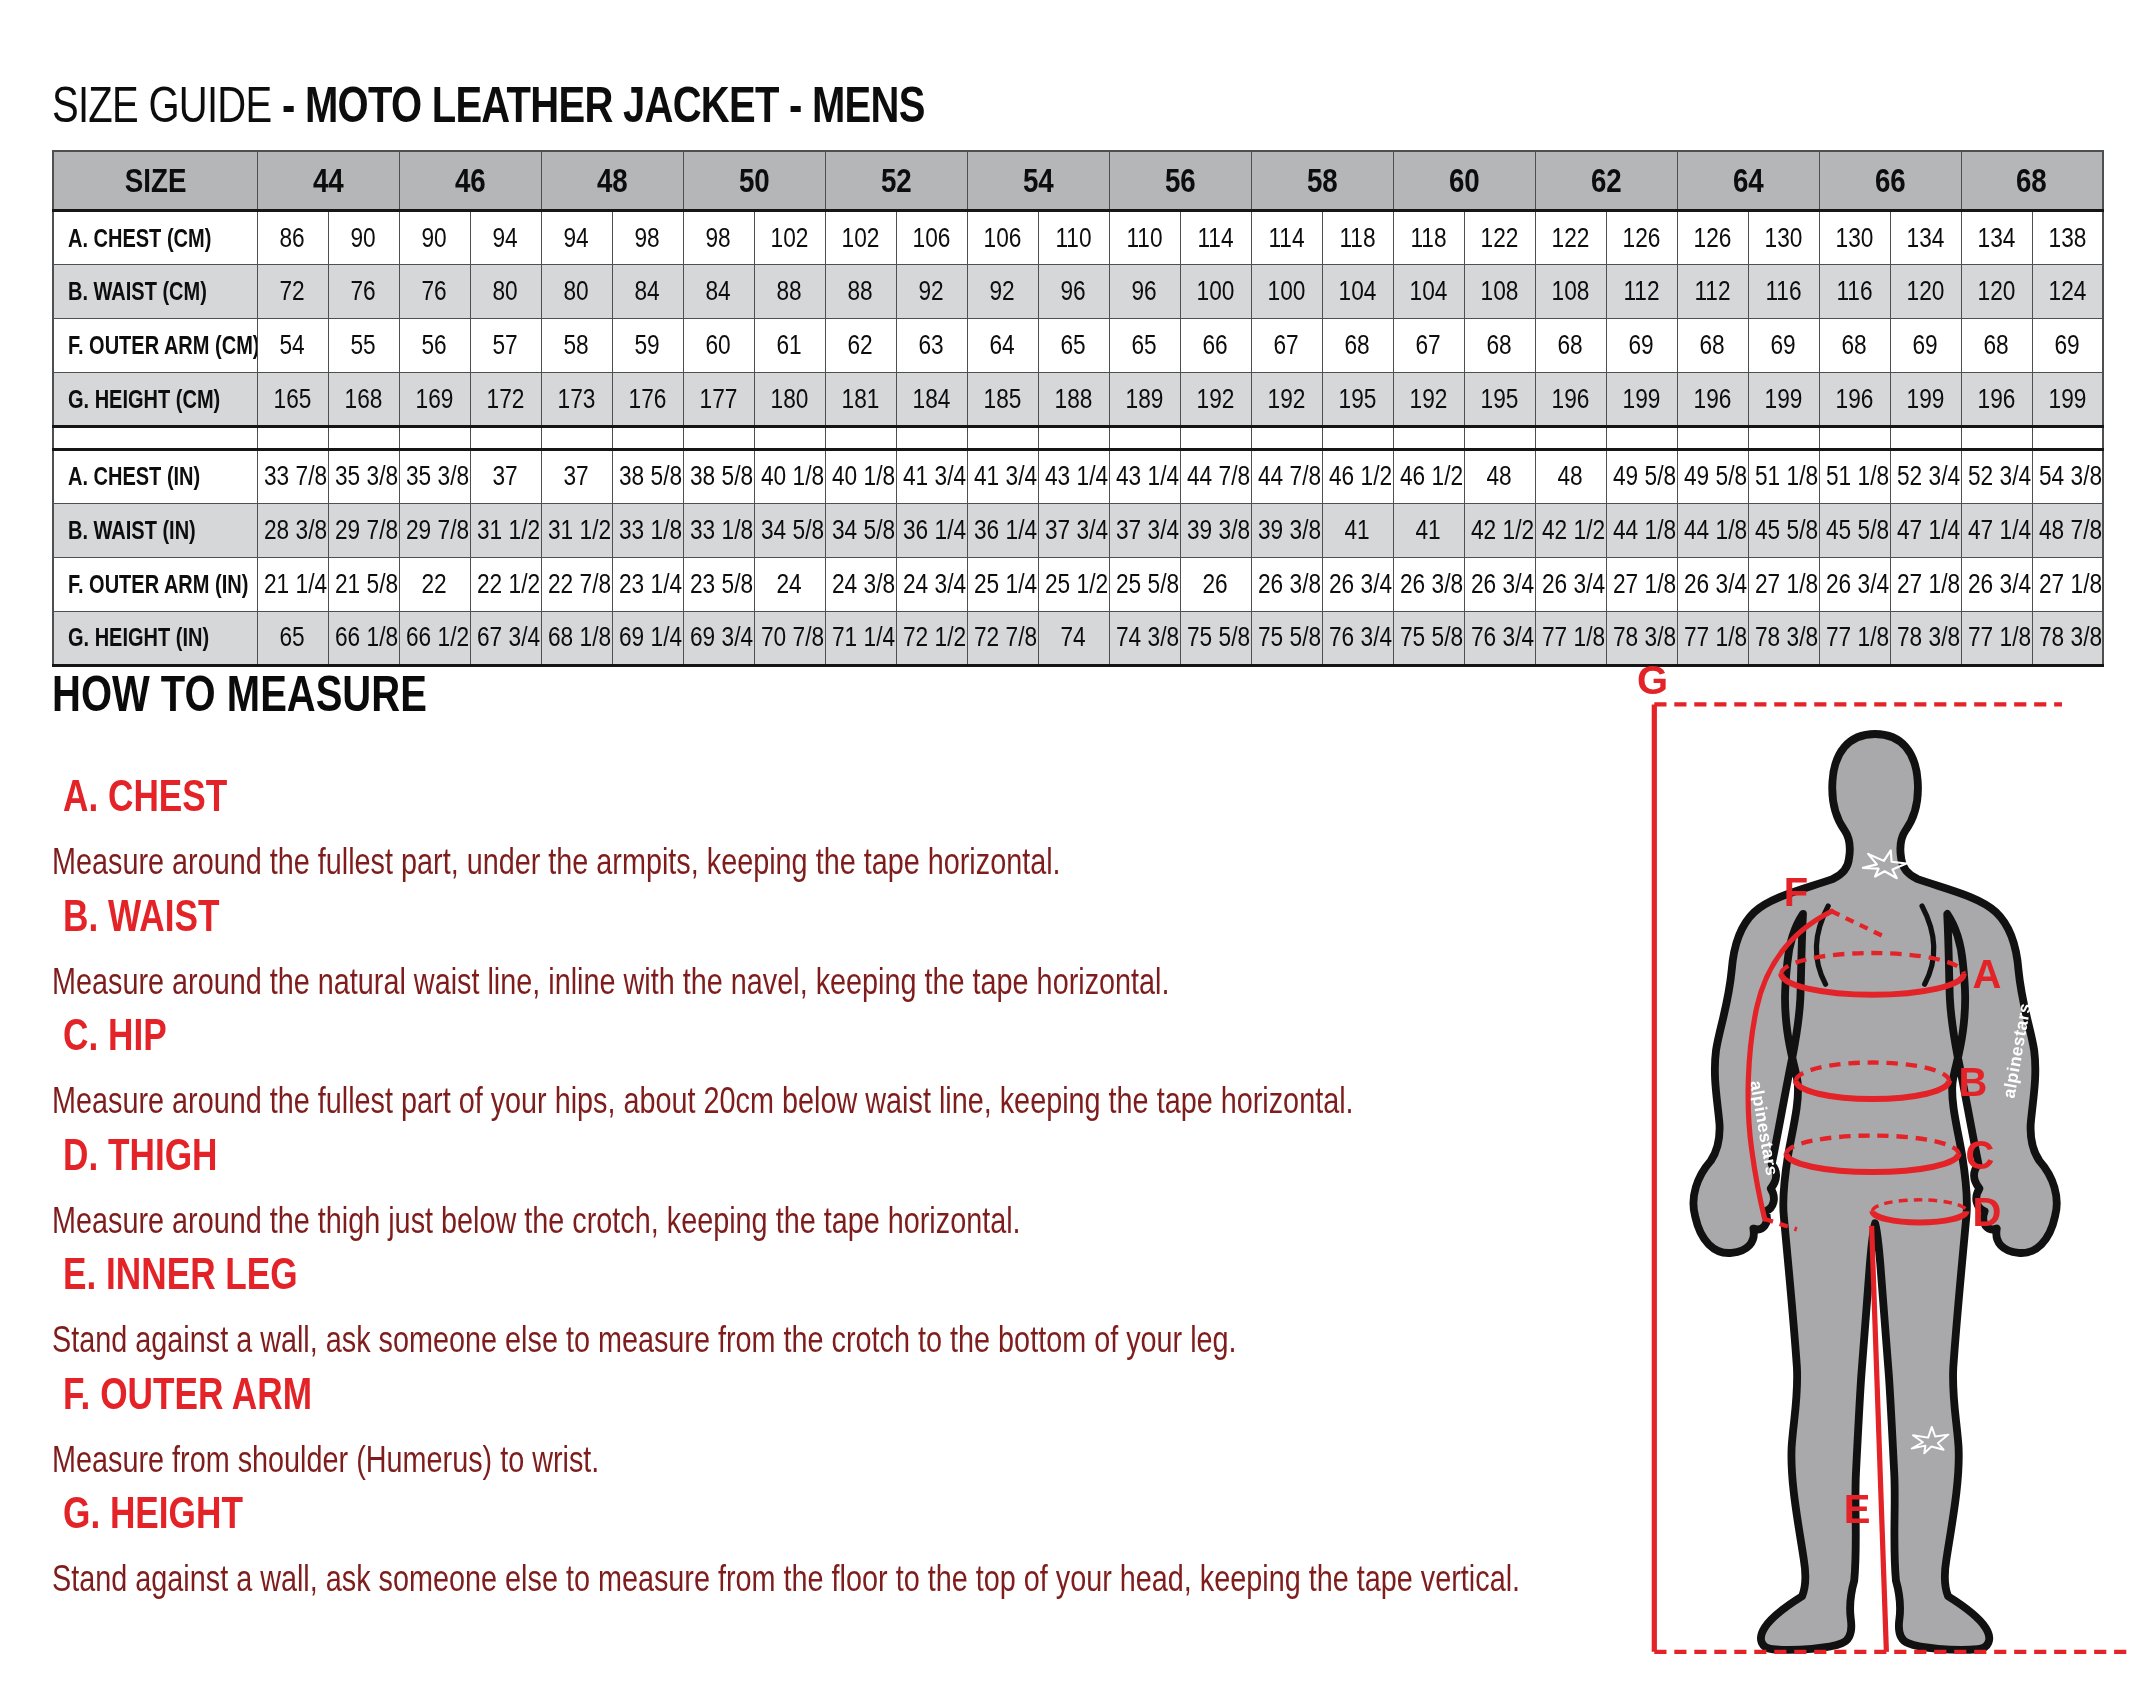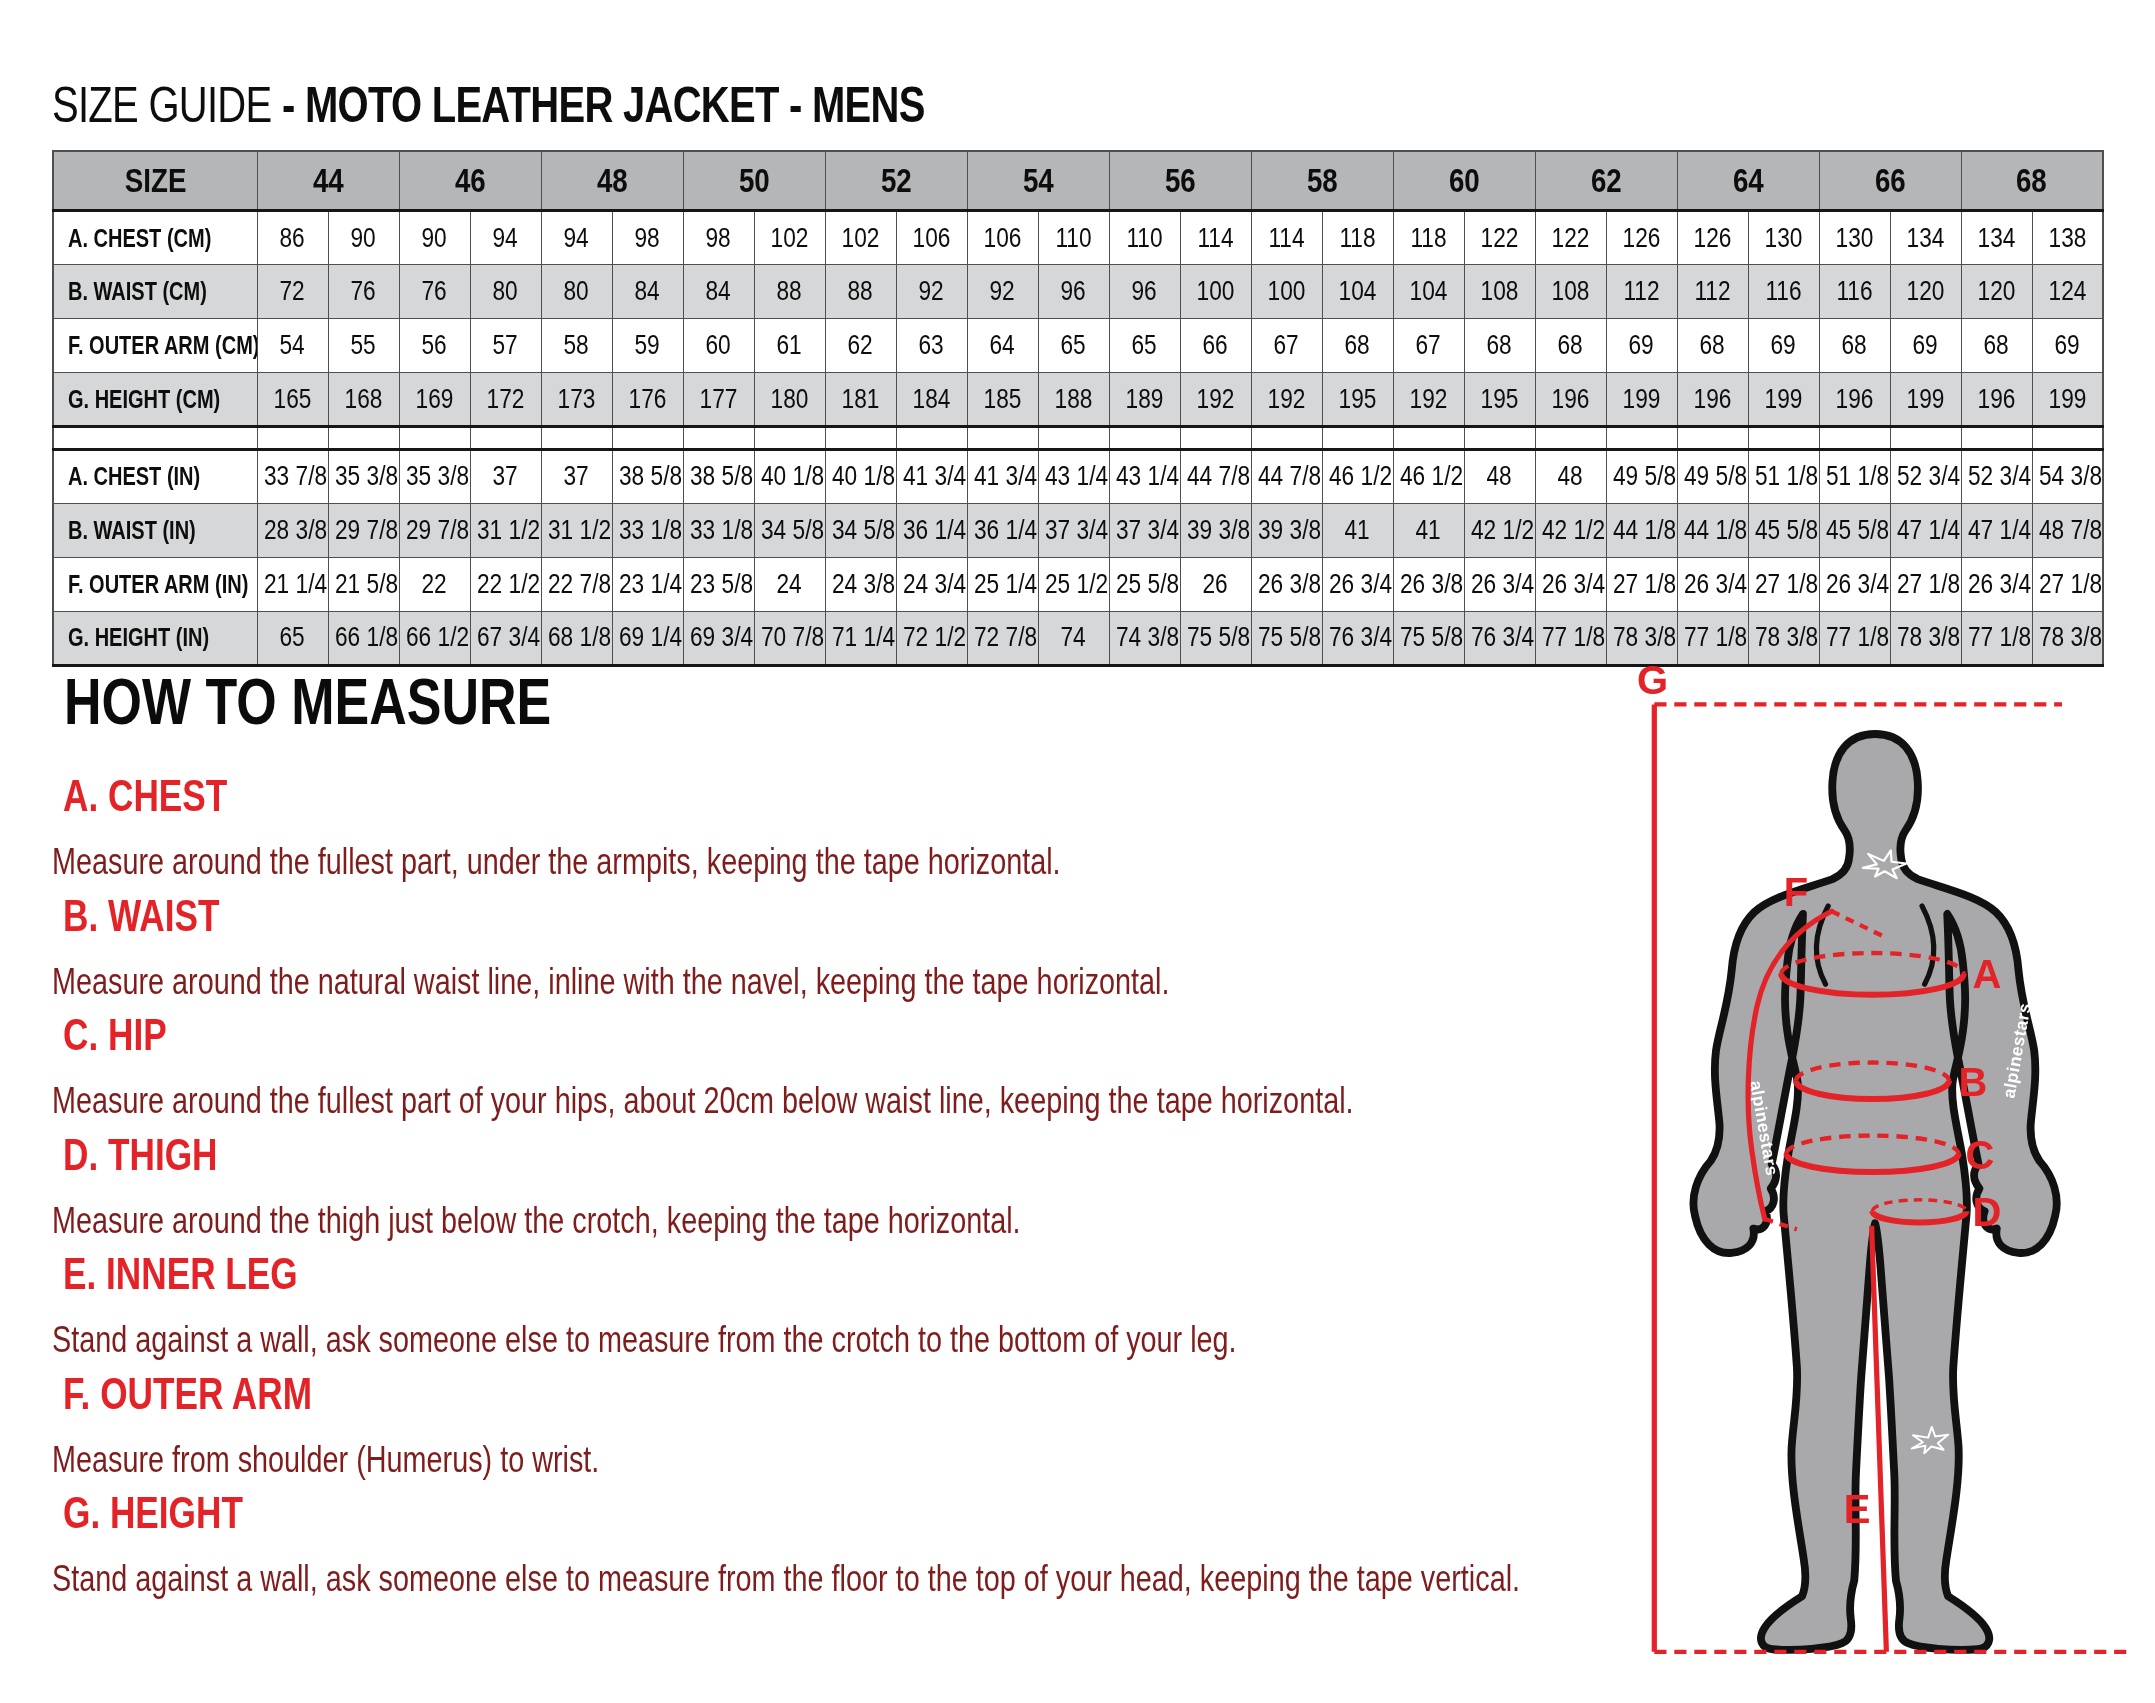--- a/index.html
+++ b/index.html
@@ -28,21 +28,21 @@
   table.size-table tbody tr{height:54px;background:#ffffff;}
   table.size-table tbody tr.shade{background:#d6d7d8;}
   table.size-table tbody tr.spacer{height:22.6px;background:#ffffff;}
   table.size-table tbody tr.spacer td{border-top:3.5px solid #161616;border-bottom:3.5px solid #161616;}
   table.size-table tbody tr:last-child td{border-bottom:3.5px solid #161616;margin-top:24px;}
   table.size-table td{font-size:27px;font-weight:400;}
   table.size-table td.row-label{text-align:left;padding-left:14px;font-size:25px;font-weight:700;}
 
   
   .htm{position:absolute;left:52px;top:669px;width:1547px;height:1008px;}
-  .htm-title{position:absolute;left:12px;top:0;font-size:65px;font-weight:700;line-height:1;color:#0b0b0b;}
+  .htm-title{position:absolute;left:0;top:0;font-size:50px;font-weight:700;line-height:1;color:#0b0b0b;}
   .htm-section{position:absolute;left:0;width:1547px;}
   .htm-section h3{margin:11px;font-size:44px;font-weight:700;line-height:1;color:#e32327;}
   .htm-section p{margin:23px 0 0 0;font-size:36px;font-weight:400;line-height:1.15;color:#7f1d1d;}
   .s0{top:94px}.s1{top:214px}.s2{top:333px}.s3{top:453px}.s4{top:572px}.s5{top:692px}.s6{top:811px}
 
   
   .figure-wrap{position:absolute;left:1623px;top:654px;width:532px;height:1050px;}
   .fig-label{font-size:46px;font-weight:700;fill:#e32327;}
   .brand-arm{font-size:20px;font-weight:700;fill:#ffffff;letter-spacing:0.5px;}
 </style>

